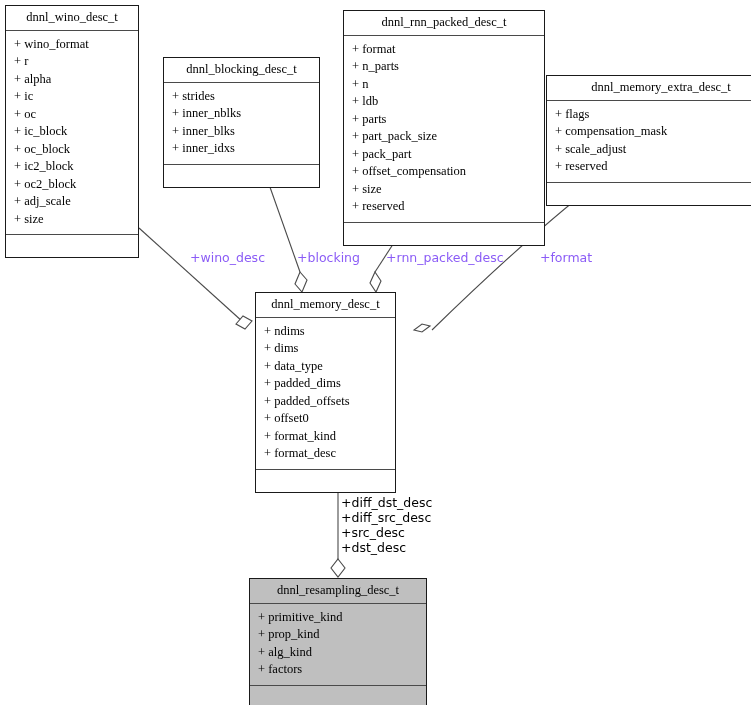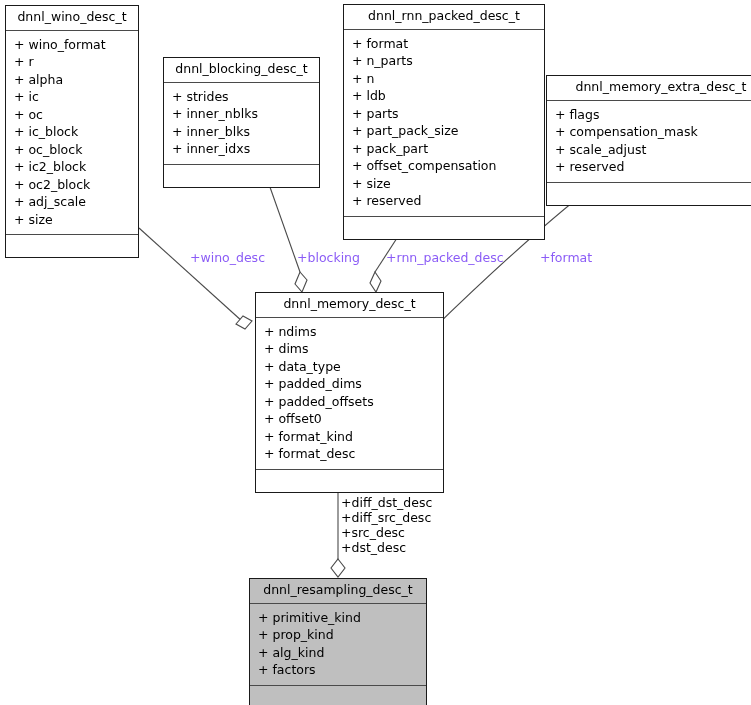--- a/index.html
+++ b/index.html
@@ -21,20 +21,21 @@
     height: 705px;
   }
   .uml-class {
     position: absolute;
     box-sizing: border-box;
     border: 1px solid #1a1a1a;
     background: #ffffff;
     font-size: 12.5px;
     color: #000000;
     line-height: 1.0;
+    font-family: Liberation Serif, serif;
   }
   .uml-class.highlight {
     background: #bfbfbf;
     border: 1px solid #1a1a1a;
   }
   .uml-class.highlight .uml-title,
   .uml-class.highlight .uml-attrs,
   .uml-class.highlight .uml-ops {
     background: #bfbfbf;
   }
@@ -129,21 +130,21 @@
     <div class="uml-title">dnnl_blocking_desc_t</div>
     <div class="uml-attrs">
       <div class="attr-row">+ strides</div>
       <div class="attr-row">+ inner_nblks</div>
       <div class="attr-row">+ inner_blks</div>
       <div class="attr-row">+ inner_idxs</div>
     </div>
     <div class="uml-ops"></div>
   </div>
 
-  <div class="uml-class" style="left:343px; top:4px; width:202px;">
+  <div class="uml-class" style="left:343px; top:10px; width:202px;">
     <div class="uml-title">dnnl_rnn_packed_desc_t</div>
     <div class="uml-attrs">
       <div class="attr-row">+ format</div>
       <div class="attr-row">+ n_parts</div>
       <div class="attr-row">+ n</div>
       <div class="attr-row">+ ldb</div>
       <div class="attr-row">+ parts</div>
       <div class="attr-row">+ part_pack_size</div>
       <div class="attr-row">+ pack_part</div>
       <div class="attr-row">+ offset_compensation</div>
@@ -157,21 +158,21 @@
     <div class="uml-title">dnnl_memory_extra_desc_t</div>
     <div class="uml-attrs">
       <div class="attr-row">+ flags</div>
       <div class="attr-row">+ compensation_mask</div>
       <div class="attr-row">+ scale_adjust</div>
       <div class="attr-row">+ reserved</div>
     </div>
     <div class="uml-ops"></div>
   </div>
 
-  <div class="uml-class" style="left:255px; top:292px; width:189px;">
+  <div class="uml-class" style="left:255px; top:292px; width:141px;">
     <div class="uml-title">dnnl_memory_desc_t</div>
     <div class="uml-attrs">
       <div class="attr-row">+ ndims</div>
       <div class="attr-row">+ dims</div>
       <div class="attr-row">+ data_type</div>
       <div class="attr-row">+ padded_dims</div>
       <div class="attr-row">+ padded_offsets</div>
       <div class="attr-row">+ offset0</div>
       <div class="attr-row">+ format_kind</div>
       <div class="attr-row">+ format_desc</div>

